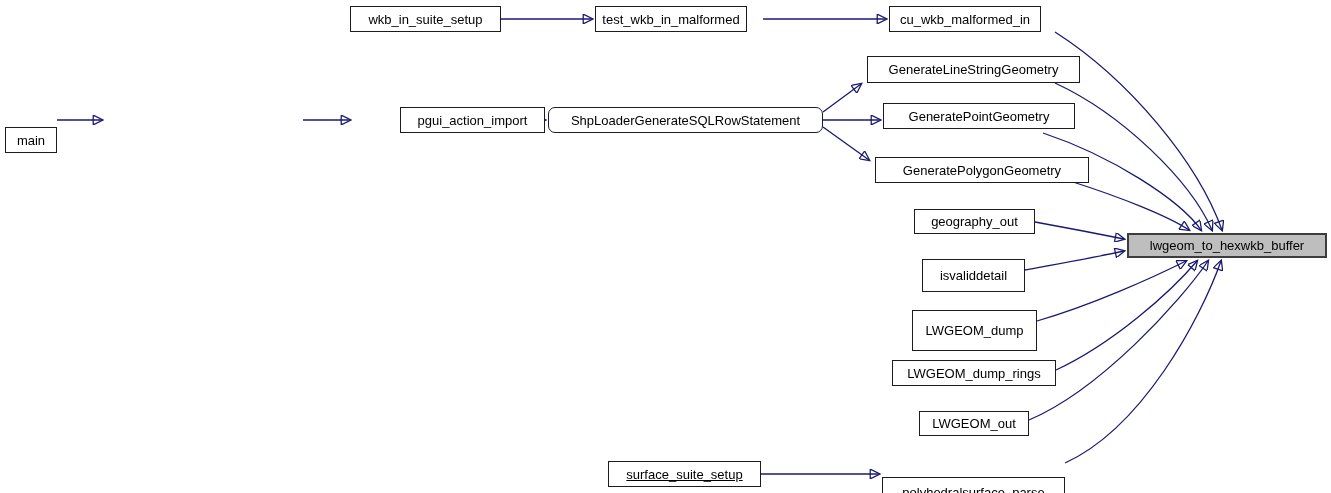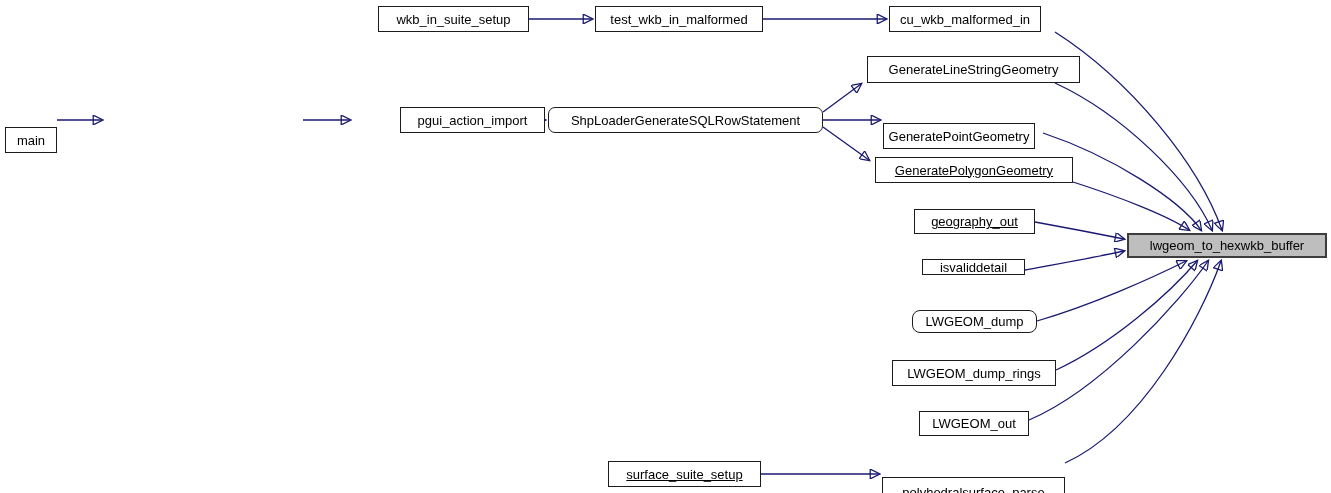--- a/index.html
+++ b/index.html
@@ -58,31 +58,31 @@
 
     <path marker-end="url(#arrow)" d="M1035,222 C1068,228 1094,233 1124,239"></path>
     <path marker-end="url(#arrow)" d="M1025,270 C1058,264 1092,258 1124,251"></path>
 
     <path marker-end="url(#arrow)" d="M1037,321 C1092,305 1152,278 1186,261"></path>
     <path marker-end="url(#arrow)" d="M1056,370 C1112,344 1170,293 1197,261"></path>
     <path marker-end="url(#arrow)" d="M1029,420 C1100,390 1180,302 1208,261"></path>
     <path marker-end="url(#arrow)" d="M1065,463 C1142,428 1200,320 1221,261"></path>
   </svg>
 
-  <div class="node" style="left:350px; top:6px;  width:151px; height:26px;margin-left:28px;">wkb_in_suite_setup</div>
-  <div class="node" style="left:595px; top:6px;  width:168px; height:26px;">test_wkb_in_malformed</div>
+  <div class="node" style="left:350px; top:6px;  width:151px; height:26px;">wkb_in_suite_setup</div>
+  <div class="node" style="left:595px; top:6px;  width:152px; height:26px;">test_wkb_in_malformed</div>
   <div class="node" style="left:889px; top:6px;  width:152px; height:26px;">cu_wkb_malformed_in</div>
   <div class="node" style="left:867px; top:56px; width:213px; height:27px;">GenerateLineStringGeometry</div>
   <div class="node" style="left:5px;   top:107px; width:52px;  height:26px;margin-top:20px;">main</div>
   <div class="node" style="left:353px; top:107px; width:145px; height:26px;margin-left:47px;">pgui_action_import</div>
   <div class="node" style="left:548px; top:107px; width:275px; height:26px;border-radius:7px;">ShpLoaderGenerateSQLRowStatement</div>
-  <div class="node" style="left:883px; top:123px; width:152px; height:26px;">GeneratePointGeometry</div>
-  <div class="node" style="left:875px; top:157px; width:198px; height:26px;text-decoration:underline;">GeneratePolygonGeometry</div>
-  <div class="node" style="left:914px; top:209px; width:121px; height:25px;text-decoration:underline;">geography_out</div>
+  <div class="node" style="left:883px; top:103px; width:192px; height:26px;">GeneratePointGeometry</div>
+  <div class="node" style="left:875px; top:157px; width:214px; height:26px;">GeneratePolygonGeometry</div>
+  <div class="node" style="left:914px; top:209px; width:121px; height:25px;">geography_out</div>
   <div class="node hl" style="left:1127px; top:233px; width:200px; height:25px;">lwgeom_to_hexwkb_buffer</div>
-  <div class="node" style="left:922px; top:259px; width:103px; height:16px;">isvaliddetail</div>
-  <div class="node" style="left:912px; top:310px; width:125px; height:23px;border-radius:8px;">LWGEOM_dump</div>
+  <div class="node" style="left:922px; top:259px; width:103px; height:33px;">isvaliddetail</div>
+  <div class="node" style="left:912px; top:310px; width:125px; height:41px;">LWGEOM_dump</div>
   <div class="node" style="left:919px; top:411px; width:110px; height:25px;">LWGEOM_out</div>
   <div class="node" style="left:892px; top:360px; width:164px; height:26px;">LWGEOM_dump_rings</div>
   <div class="node" style="left:608px; top:461px; width:153px; height:26px;text-decoration:underline;">surface_suite_setup</div>
   <div class="node" style="left:882px; top:477px; width:183px; height:30px;">polyhedralsurface_parse</div>
 
 </div>
 
 </body></html>

